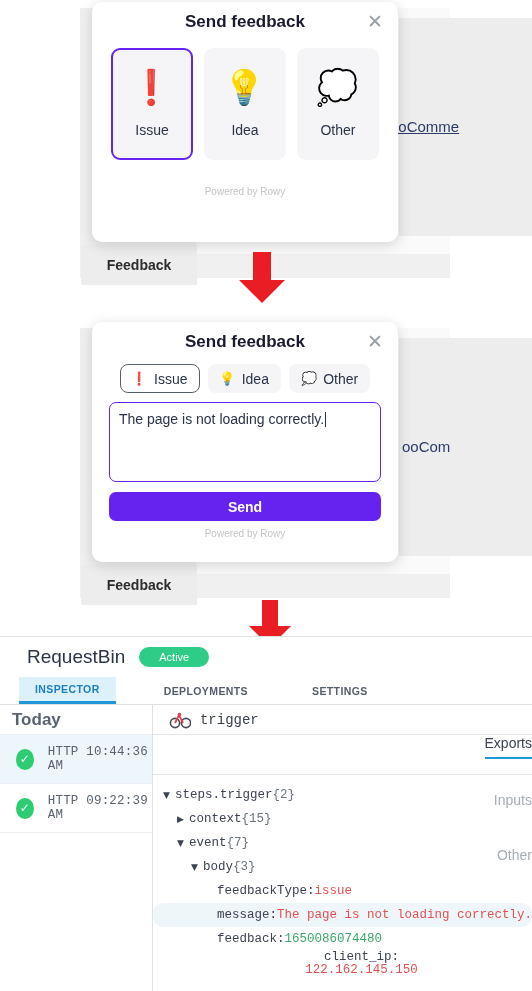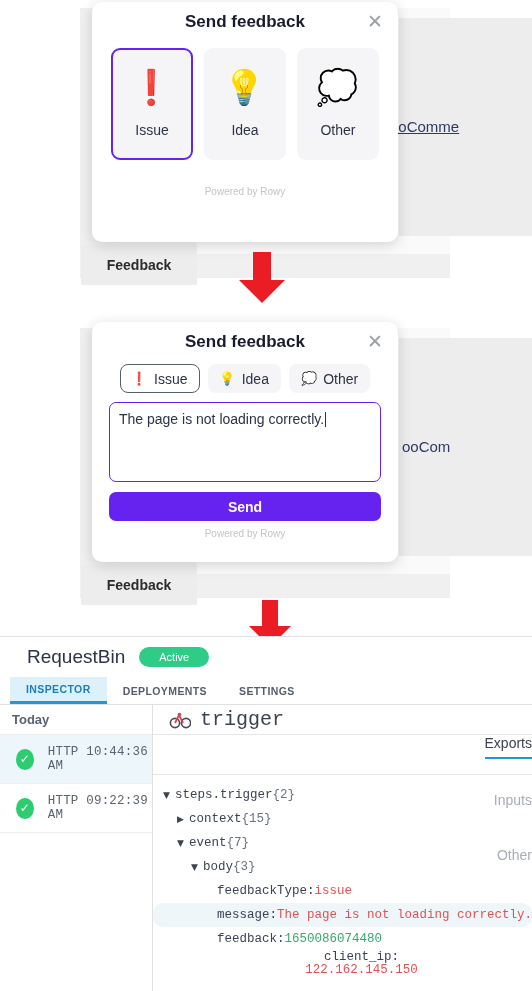--- a/index.html
+++ b/index.html
@@ -244,21 +244,22 @@
     color: #fff;
     font-size: 11px;
     padding: 4px 20px;
     border-radius: 11px;
   }
   .rb-tabs {
     height: 28px;
     display: flex;
     align-items: stretch;
     border-bottom: 1px solid #e0e0e0;
-    padding-left: 0px;
+    padding-left: 9px;
+    gap: 32px;
   }
   .rb-tab {
     display: flex; align-items: center;
     padding: 0 16px;
     font-size: 10.5px;
     font-weight: bold;
     letter-spacing: .4px;
     color: #555d6b;
     cursor: pointer;
   }
@@ -272,21 +273,21 @@
 
   .rb-sidebar {
     width: 180px;
     border-right: 1px solid #e0e0e0;
     background: #fff;
   }
   .rb-day {
     height: 30px;
     display: flex; align-items: center;
     padding-left: 12px;
-    font-size: 13px;
+    font-size: 17px;
     font-weight: bold;
     color: #5a6270;
     border-bottom: 1px solid #eceff1;
   }
   .rb-req {
     height: 49px;
     display: flex; align-items: center;
     gap: 14px;
     padding-left: 16px;
     border-bottom: 1px solid #eceff1;
@@ -313,21 +314,21 @@
   .rb-step-head {
     height: 30px;
     display: flex;
     align-items: center;
     gap: 9px;
     padding-left: 16px;
     border-bottom: 1px solid #e6e6e6;
   }
   .rb-step-name {
     font-family: "Liberation Mono", monospace;
-    font-size: 20px;
+    font-size: 14px;
     color: #3b4252;
   }
   .rb-subtabs {
     height: 40px;
     display: flex;
     align-items: flex-end;
     padding-left: 14px;
     gap: 33px;
     border-bottom: 1px solid #e6e6e6;
     flex-direction: column;

